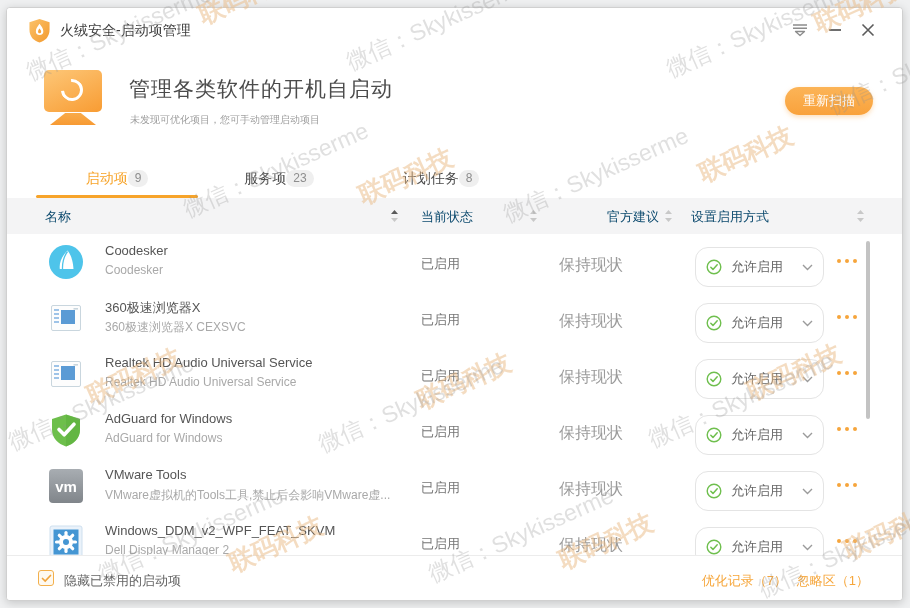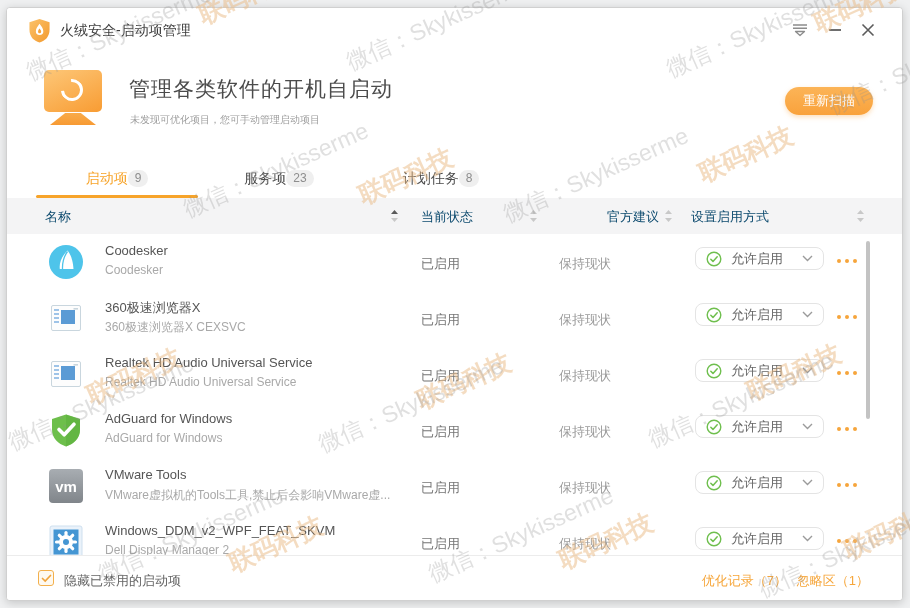--- a/index.html
+++ b/index.html
@@ -55,24 +55,24 @@
   .thead { position:absolute; left:0; top:190px; right:0; height:36px; background:#f4f4f5; }
   .thcell { position:absolute; top:10px; font-size:13px; color:#0c4a6e; cursor:pointer; }
   .sorter { position:absolute; top:11px; cursor:pointer; line-height:0; }
   
   .rows { position:absolute; left:0; top:226px; right:0; height:321px; overflow:hidden; }
   .row { position:relative; height:56px; background:#fff; }
   .ricon { position:absolute; left:41px; top:10px; width:36px; height:36px; line-height:0; }
   .rname { position:absolute; left:98px; top:9px; font-size:13px; color:#555; white-space:nowrap; }
   .rdesc { position:absolute; left:98px; top:29px; font-size:12px; color:#a9a9a9; white-space:nowrap; max-width:300px; overflow:hidden; }
   .rstatus { position:absolute; left:414px; top:21px; font-size:13px; color:#757575; }
-  .rsugg { position:absolute; left:552px; top:21px; font-size:13px; color:#9b9b9b; }
+  .rsugg { position:absolute; left:552px; top:21px; font-size:16px; color:#9b9b9b; }
   .rselect {
-    position:absolute; left:688px; top:13px; width:129px; height:23px;
-    border:1px solid #e4e4e4; border-radius:8px; background:#fff; cursor:pointer;
+    position:absolute; left:688px; top:13px; width:129px; height:40px;
+    border:1px solid #e4e4e4; border-radius:13px; background:#fff; cursor:pointer;
     display:flex; align-items:center; padding:0 10px;
   }
   .rselect .okico { line-height:0; margin-right:9px; }
   .rselect .sel-label { font-size:13px; color:#666; flex:1; }
   .rselect .chev { line-height:0; }
   .rmore { position:absolute; left:830px; top:25px; display:flex; gap:4px; cursor:pointer; }
   .rmore i { width:4px; height:4px; border-radius:50%; background:#f6a53b; }
   
   .scrollbar { position:absolute; left:859px; top:233px; width:4px; height:178px; background:#c3c3c3; border-radius:2px; cursor:pointer; }
   

